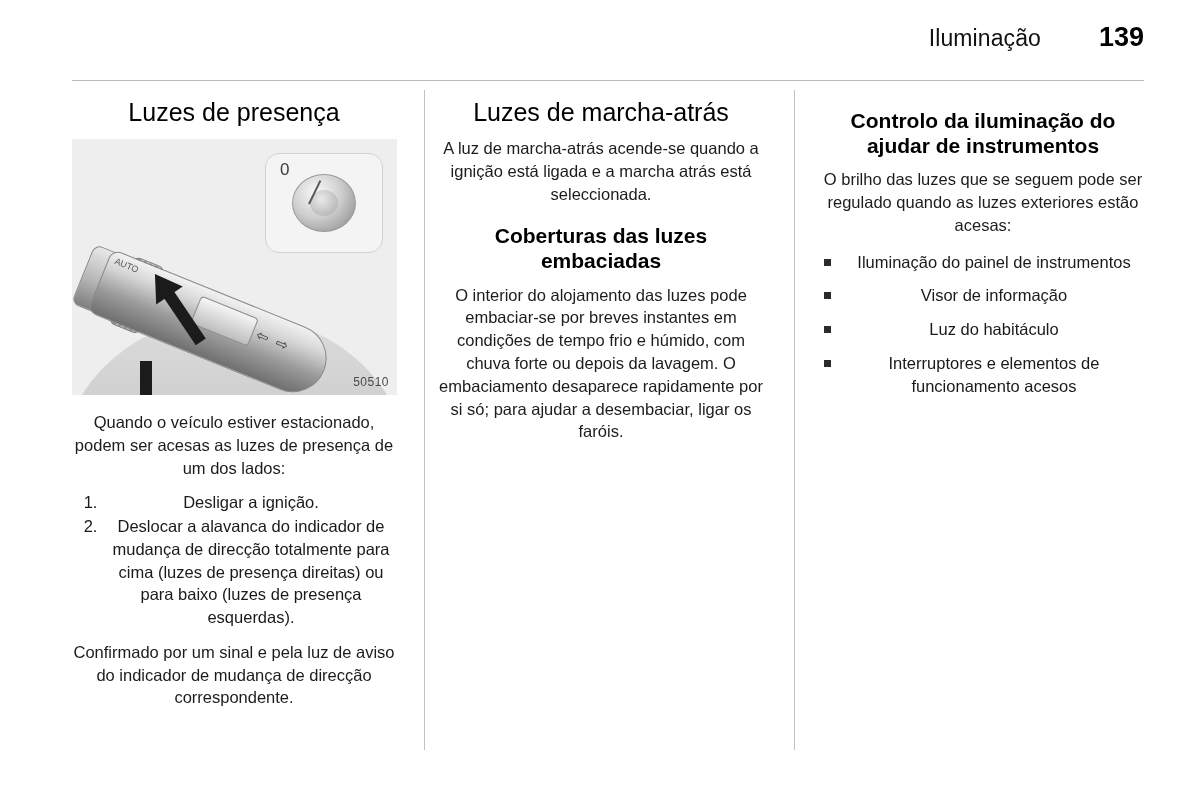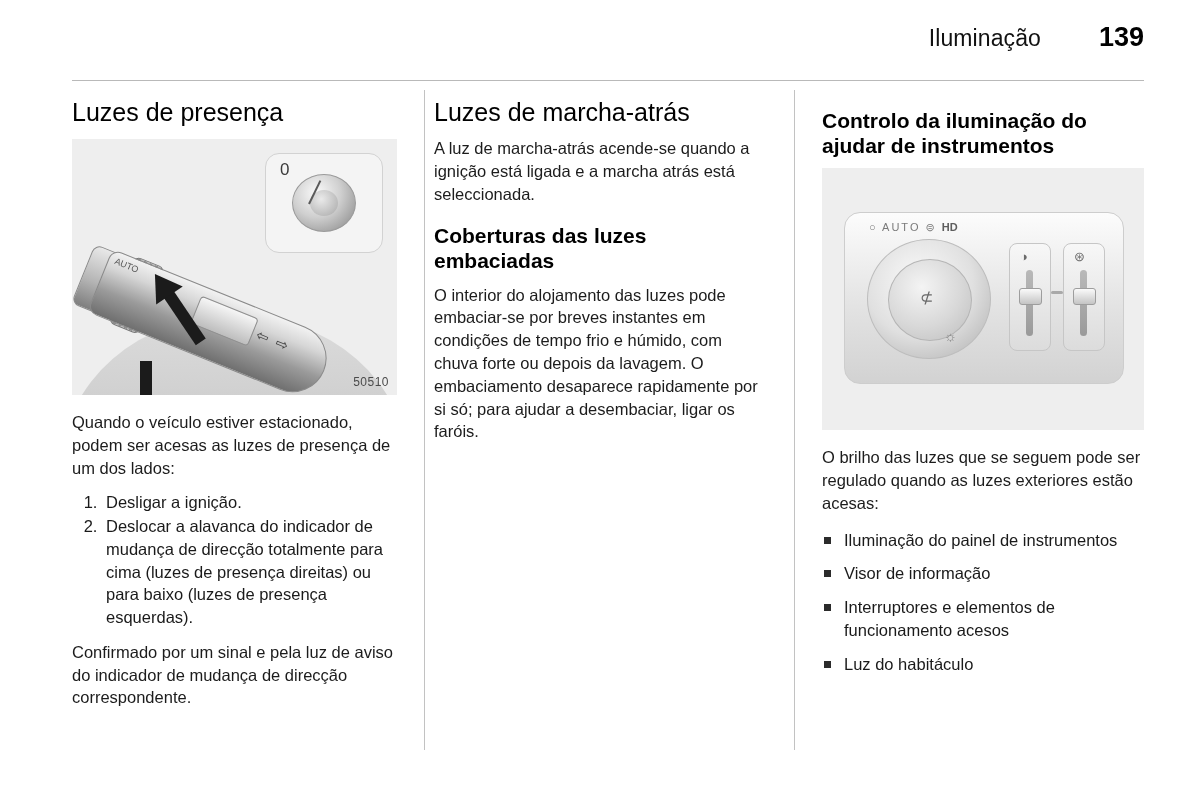--- a/index.html
+++ b/index.html
@@ -51,20 +51,21 @@
     position: absolute;
     top: 90px;
     left: 72px;
     right: 56px;
     bottom: 52px;
     display: flex;
   }
   .col {
     position: relative;
     box-sizing: border-box;
+    text-align: center;
   }
   .col-1 { width: 352px; padding-right: 28px; }
   .col-2 { width: 370px; padding-left: 10px; padding-right: 26px; }
   .col-3 { width: 350px; padding-left: 28px; }
   .divider {
     position: absolute;
     top: 0;
     bottom: 0;
     width: 1px;
     background: #c2c2c2;
@@ -458,50 +459,25 @@
     <div class="col col-2">
       <h1 class="sec tight">Luzes de marcha-atrás</h1>
       <p class="body">A luz de marcha-atrás acende-se quando a ignição está ligada e a marcha atrás está seleccionada.</p>
       <h2 class="sub">Coberturas das luzes embaciadas</h2>
       <p class="body">O interior do alojamento das luzes pode embaciar-se por breves instantes em condições de tempo frio e húmido, com chuva forte ou depois da lavagem. O embaciamento desaparece rapidamente por si só; para ajudar a desembaciar, ligar os faróis.</p>
     </div>
 
     <div class="col col-3">
       <h2 class="sub">Controlo da iluminação do ajudar de instrumentos</h2>
 
-      <div class="fig2">
-        <div class="panel">
-          <div class="markers">
-            <span>○ AUTO ⊜</span>
-            <span class="hid">HD</span>
-          </div>
-          <div class="dial-outer">
-            <div class="dial-inner">
-              <span class="g">⊄</span>
-            </div>
-            <span class="sunsym">☼</span>
-          </div>
-          <div class="slider s1">
-            <span class="sym">◑</span>
-            <div class="track"></div>
-            <div class="thumb"></div>
-          </div>
-          <div class="slider s2">
-            <span class="sym">⊛</span>
-            <div class="track"></div>
-            <div class="thumb"></div>
-          </div>
-          <div class="dash"></div>
-        </div>
-      </div>
 
       <p class="body">O brilho das luzes que se seguem pode ser regulado quando as luzes exteriores estão acesas:</p>
 
       <ul class="bullets">
         <li>Iluminação do painel de instrumentos</li>
         <li>Visor de informação</li>
+        <li>Luz do habitáculo</li>
         <li>Interruptores e elementos de funcionamento acesos</li>
-        <li>Luz do habitáculo</li>
       </ul>
     </div>
 
   </div>
 </div>
 
 </body></html>

